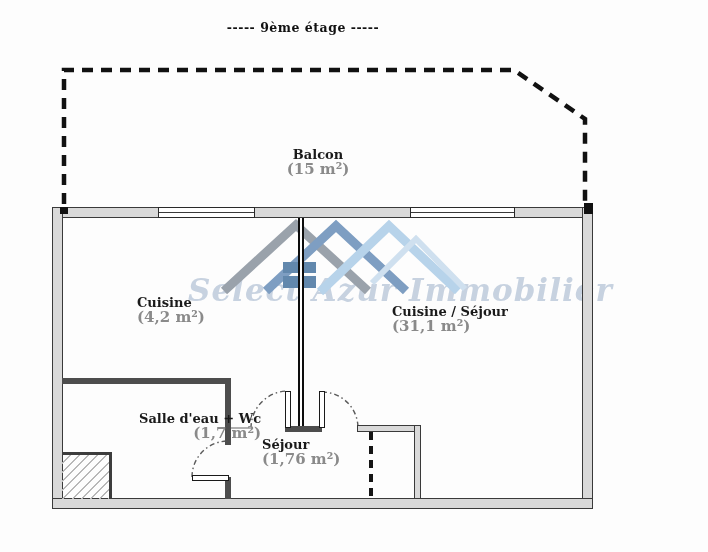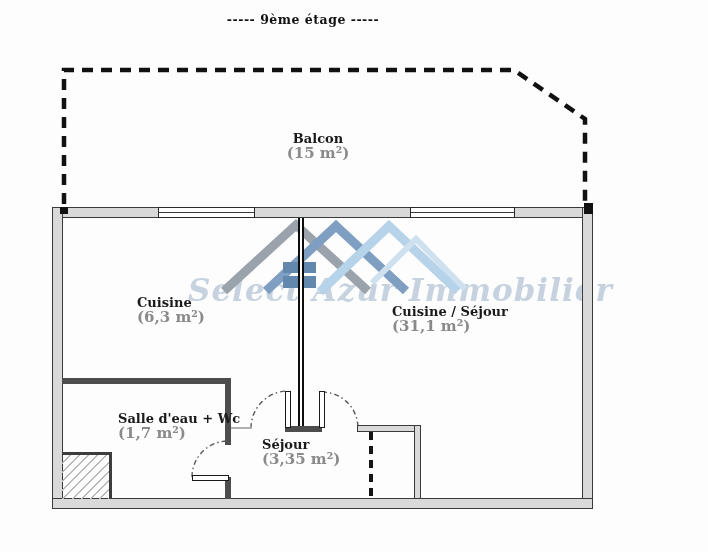--- a/index.html
+++ b/index.html
@@ -2,21 +2,21 @@
 <html><head>
 <meta charset="utf-8">
 <style>
   html,body{margin:0;padding:0;background:#ffffff;}
   .canvas{
     position:relative;width:708px;height:552px;background:#fdfdfd;overflow:hidden;
     font-family:"DejaVu Serif", serif;
   }
   .abs{position:absolute;}
   .title{
-    top:12px;left:153px;width:300px;text-align:center;
+    top:20px;left:153px;width:300px;text-align:center;
     font-size:12.5px;font-weight:bold;color:#111;letter-spacing:.5px;z-index:5;
   }
   
   .wall{position:absolute;background:#d9d9d9;border:1px solid #3a3a3a;box-sizing:border-box;z-index:3;}
   .darkwall{position:absolute;background:#4d4d4d;z-index:3;}
   .window{
     position:absolute;z-index:4;box-sizing:border-box;border:1px solid #2a2a2a;
     background:linear-gradient(#ffffff 0 4px, #3a3a3a 4px 5.2px, #ffffff 5.2px);
   }
   .divider{
@@ -34,21 +34,21 @@
     position:absolute;left:62px;top:452px;width:50px;height:47px;box-sizing:border-box;z-index:3;
     border-top:3px solid #3d3d3d;border-right:3px solid #3d3d3d;
     background:repeating-linear-gradient(135deg,rgba(0,0,0,0) 0 5px,#b8b8b8 5px 6.5px);
   }
   .thinline{position:absolute;left:231px;top:427px;width:21px;height:2px;background:#b0b0b0;z-index:3;}
   .corner{position:absolute;background:#111;z-index:4;}
   
   .room{position:absolute;z-index:6;line-height:15px;}
   .room .rname{font-size:13px;font-weight:bold;color:#1a1a1a;}
   .room .rarea{font-size:15px;font-weight:bold;color:#8a8a8a;}
-  .center{text-align:center;}
+  .center{text-align:center;margin-top:16px;}
   
   .wmtext{
     position:absolute;left:188px;top:272px;width:330px;z-index:1;
     font-size:31px;font-style:italic;font-weight:bold;color:#c7d2e0;
     letter-spacing:1px;white-space:nowrap;
   }
   svg.shapes{position:absolute;left:0;top:0;z-index:2;}
 </style>
 </head>
 <body>
@@ -109,31 +109,31 @@
 
   <div class="hatch"></div>
 
   <div class="room center" style="left:263px;top:131px;width:110px;">
     <div class="rname">Balcon</div>
     <div class="rarea">(15 m²)</div>
   </div>
 
   <div class="room" style="left:137px;top:295px;">
     <div class="rname">Cuisine</div>
-    <div class="rarea">(6,3 m²)</div>
+    <div class="rarea">(4,2 m²)</div>
   </div>
 
   <div class="room" style="left:392px;top:304px;">
     <div class="rname">Cuisine / Séjour</div>
     <div class="rarea">(31,1 m²)</div>
   </div>
 
-  <div class="room" style="left:118px;top:411px;">
+  <div class="room" style="left:139px;top:411px;text-align:right;">
     <div class="rname">Salle d'eau + Wc</div>
     <div class="rarea">(1,7 m²)</div>
   </div>
 
   <div class="room" style="left:262px;top:437px;">
     <div class="rname">Séjour</div>
-    <div class="rarea">(3,35 m²)</div>
+    <div class="rarea">(1,76 m²)</div>
   </div>
 
 </div>
 
 </body></html>

